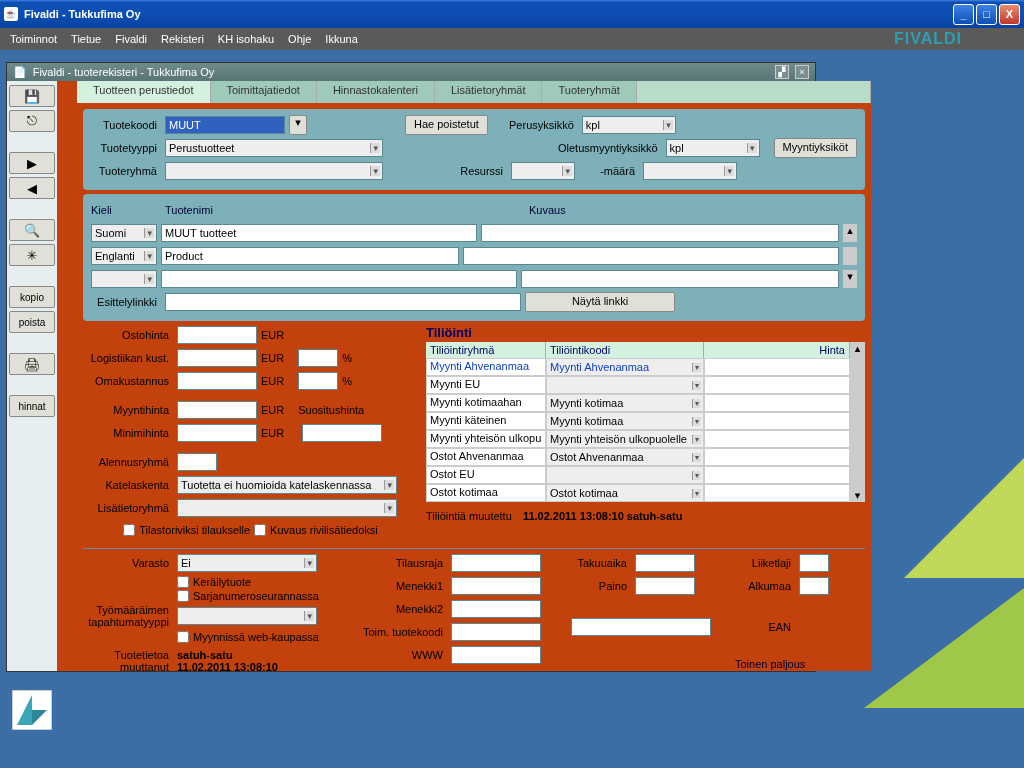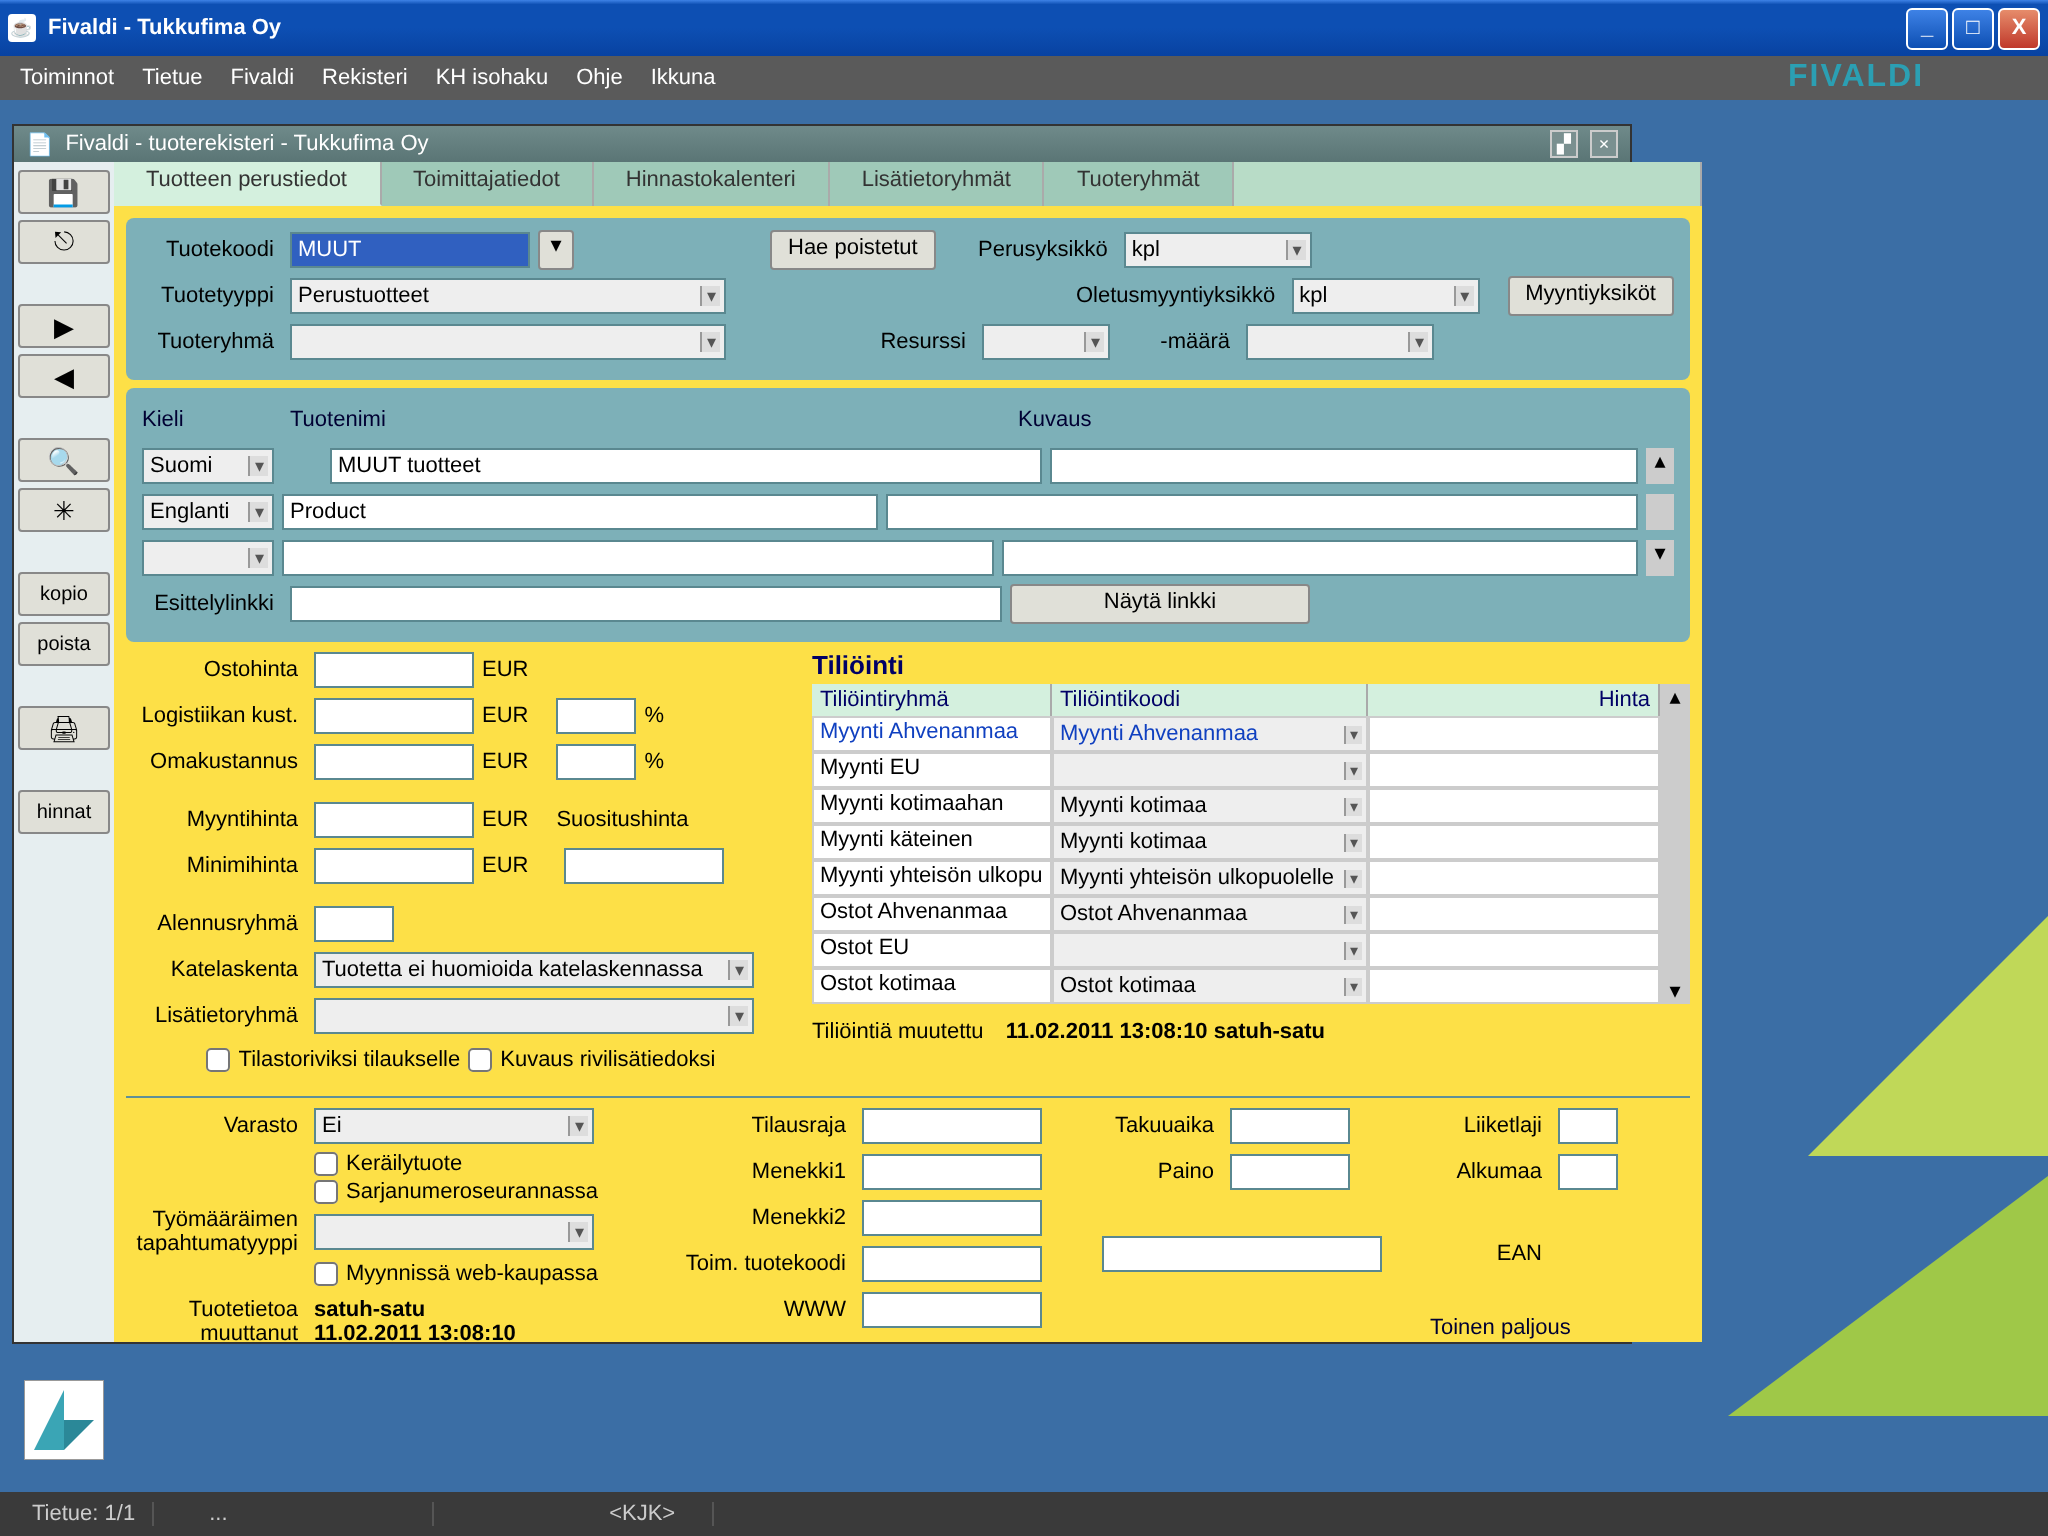--- a/index.html
+++ b/index.html
@@ -24,21 +24,21 @@
 .inner-title { height: 18px; background: linear-gradient(#6f8a8a,#5a7575); color: #fff; padding: 1px 6px; display: flex; align-items: center; gap: 6px; }
 .inner-title .t { flex: 1; }
 .inner-title .ibtn { width: 14px; height: 14px; border: 1px solid #ccc; background: #7a9090; color: #fff; font-size: 9px; display: flex; align-items: center; justify-content: center; }
 
 .inner-body { display: flex; height: calc(100% - 18px); }
 .toolbar-left { width: 54px; background: #e6eef0; padding: 4px 2px; display: flex; flex-direction: column; gap: 3px; align-items: center; }
 .tool-btn { width: 46px; height: 22px; background: #e0e0d8; border: 1px solid #888; border-radius: 2px; display: flex; align-items: center; justify-content: center; font-size: 10px; }
 .tool-btn.icon { font-size: 13px; }
 .tool-spacer { height: 14px; }
 
-.main-panel { flex: 1; background: #fde047; display: flex; flex-direction: column; }
+.main-panel { flex: 1; background: #c2410c; display: flex; flex-direction: column; padding-left: 20px; }
 .tabs { display: flex; height: 22px; background: #c9e8d2; }
 .tab { padding: 3px 16px; border-right: 1px solid #aaa; background: #9fc9b8; color: #333; cursor: default; }
 .tab.active { background: #d4f0de; border-bottom: 1px solid #d4f0de; }
 .tab:last-child { flex: 1; background: #b8dcc7; }
 
 .form-area { flex: 1; padding: 6px; overflow: hidden; }
 
 .block { background: #7db0b8; border-radius: 4px; padding: 6px 8px; margin-bottom: 4px; color: #000; }
 .row { display: flex; align-items: center; gap: 4px; margin-bottom: 3px; min-height: 20px; }
 .lbl { text-align: right; padding-right: 4px; }
@@ -180,21 +180,21 @@
           <div class="block">
             <div class="row" style="color:#003;">
               <span style="width:70px">Kieli</span>
               <span style="width:360px">Tuotenimi</span>
               <span>Kuvaus</span>
             </div>
             <div class="row">
               <div class="sel" style="width:66px">
                   <span>Suomi</span>
                 </div>
-              <input class="inp" style="width: 356px; margin-left: 24px;" value="MUUT tuotteet">
+              <input class="inp" style="width: 316px;" value="MUUT tuotteet">
               <input class="inp" style="flex: 1 1 0%;">
               <div style="width:14px;background:#ccc;height:18px;text-align:center">▴</div>
             </div>
             <div class="row">
               <div class="sel" style="width:66px">
                   <span>Englanti</span>
                 </div>
               <input class="inp" style="width: 298px;" value="Product">
               <input class="inp" style="flex: 1 1 0%;">
               <div style="width:14px;background:#ccc;height:18px"></div>
@@ -432,19 +432,13 @@
       </div>
     </div>
   </div>
 
   <svg class="corner-logo" viewBox="0 0 40 40">
       <rect width="40" height="40" fill="#fff" stroke="#999"></rect>
       <polygon points="5,35 20,5 20,35" fill="#3aa5b5"></polygon>
       <polygon points="20,35 35,20 20,20" fill="#2b8898"></polygon>
     </svg>
 
-  <div class="statusbar">
-    <div class="cell">Tietue: 1/1</div>
-    <div class="cell" style="min-width:120px">...</div>
-    <div class="cell" style="min-width:40px"></div>
-    <div class="cell">&lt;KJK&gt;</div>
-  </div>
 </div>
 
 </body></html>

